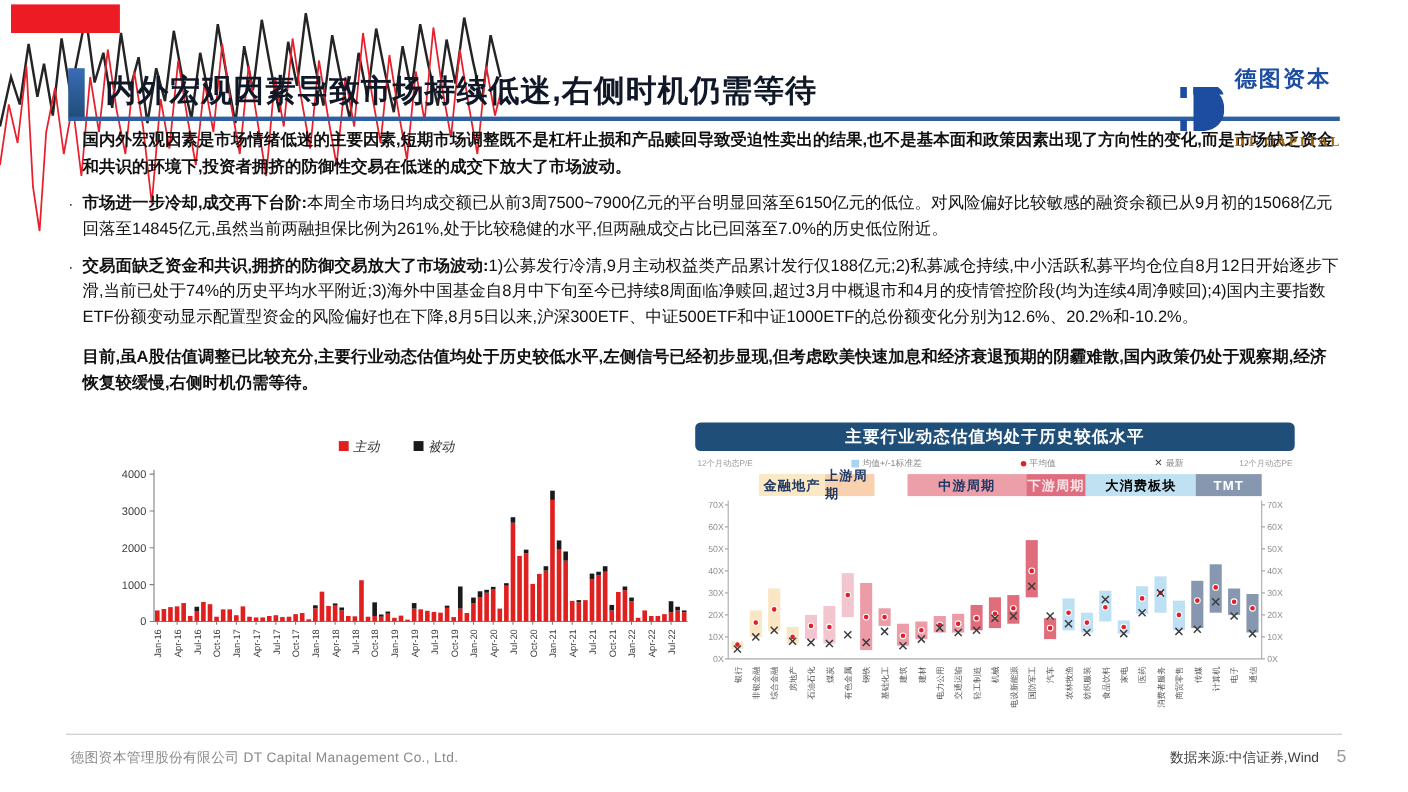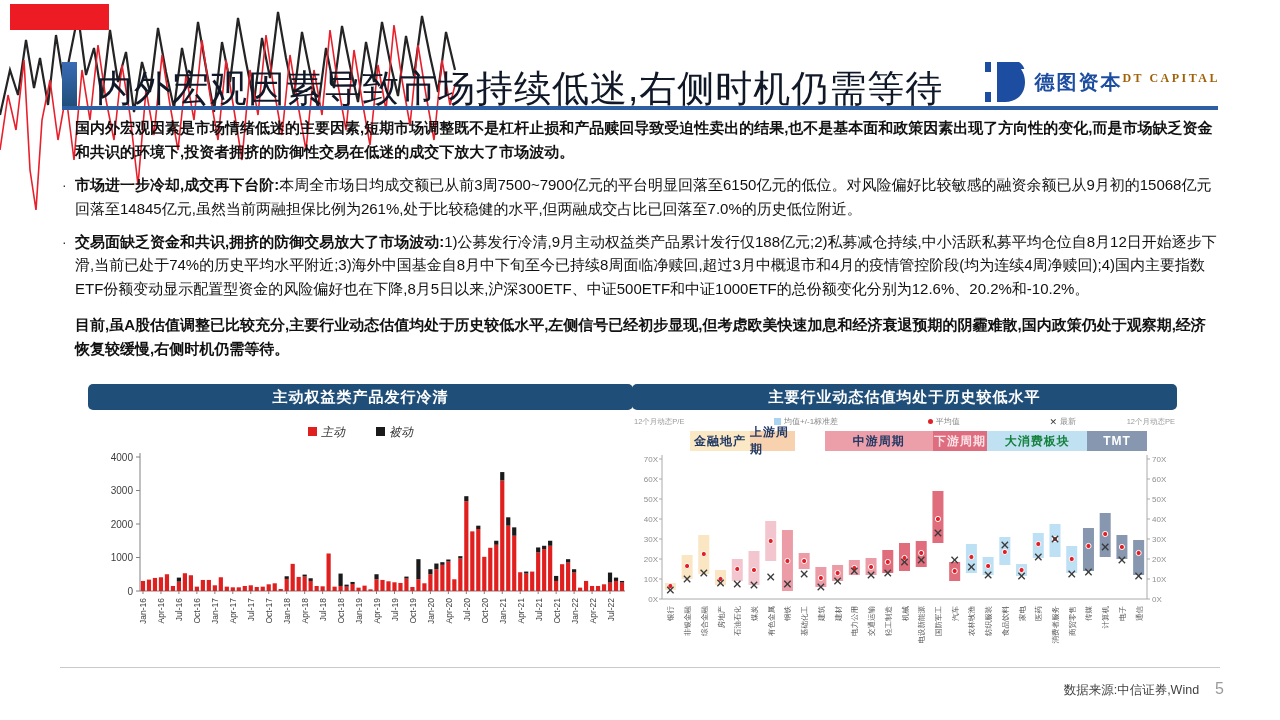--- a/index.html
+++ b/index.html
@@ -5,25 +5,25 @@
   html,body{margin:0;padding:0;background:#e8e8e8;}
   *{box-sizing:border-box;}
   .slide{
     position:relative;width:1280px;height:720px;background:#ffffff;
     font-family:"Liberation Sans","DejaVu Sans",sans-serif;overflow:hidden;margin:0 auto;
   }
   .decor-svg{position:absolute;left:0;top:0;z-index:1;}
   .red-banner{position:absolute;left:10px;top:4px;width:99px;height:26px;background:#ec1b24;z-index:2;}
   .logo{position:absolute;right:60px;top:62px;display:flex;align-items:center;gap:9px;z-index:5;}
   .logo-mark{width:44px;height:40px;}
-  .logo-texts{display:flex;flex-direction:row;line-height:1.05;}
+  .logo-texts{display:flex;flex-direction:column;line-height:1.05;gap:40px;}
   .logo-zh{font-size:20px;font-weight:bold;color:#1d4da0;letter-spacing:2px;}
   .logo-en{font-size:12px;font-weight:bold;color:#a16207;letter-spacing:2.5px;font-family:Liberation Serif, serif;}
   .title-accent{position:absolute;left:62px;top:62px;width:15px;height:45px;background:linear-gradient(180deg,#3a6bb5,#1f4e79);z-index:4;}
-  .page-title{position:absolute;left:96px;top:64px;font-size:37px;font-weight:normal;color:#101828;letter-spacing:1px;z-index:4;white-space:nowrap;}
+  .page-title{position:absolute;left:96px;top:64px;font-size:28px;font-weight:bold;color:#101828;letter-spacing:1px;z-index:4;white-space:nowrap;}
   .title-underline{position:absolute;left:62px;top:106px;width:1156px;height:4px;background:#2e5fa3;z-index:4;}
   .content{position:absolute;left:62px;top:114px;width:1158px;z-index:4;color:#111;}
   .intro{font-weight:bold;font-size:15px;line-height:1.58;margin:2px 0 10px 13px;}
   .bullet{display:flex;font-size:15px;line-height:1.58;margin:0 0 9px 0;}
   .bullet .dot{width:13px;flex:0 0 13px;color:#333;font-size:14px;padding-top:1px;}
   .bullet .btext{flex:1;}
   .bullet .lead{font-weight:bold;}
   .conclusion{font-weight:bold;font-size:15px;line-height:1.58;margin:12px 0 0 13px;}
   .panel{position:absolute;top:384px;width:545px;z-index:4;}
   .panel-left{left:88px;}
@@ -85,21 +85,20 @@
 
     <div class="bullet">
       <span class="dot">·</span>
       <span class="btext"><span class="lead">交易面缺乏资金和共识,拥挤的防御交易放大了市场波动:</span><span>1)公募发行冷清,9月主动权益类产品累计发行仅188亿元;2)私募减仓持续,中小活跃私募平均仓位自8月12日开始逐步下滑,当前已处于74%的历史平均水平附近;3)海外中国基金自8月中下旬至今已持续8周面临净赎回,超过3月中概退市和4月的疫情管控阶段(均为连续4周净赎回);4)国内主要指数ETF份额变动显示配置型资金的风险偏好也在下降,8月5日以来,沪深300ETF、中证500ETF和中证1000ETF的总份额变化分别为12.6%、20.2%和-10.2%。</span></span>
     </div>
 
     <p class="conclusion">目前,虽A股估值调整已比较充分,主要行业动态估值均处于历史较低水平,左侧信号已经初步显现,但考虑欧美快速加息和经济衰退预期的阴霾难散,国内政策仍处于观察期,经济恢复较缓慢,右侧时机仍需等待。</p>
   </div>
 
   <div class="panel panel-left">
-    <div class="panel-header">主动权益类产品发行冷清</div>
     <div class="bar-legend">
       <span><span class="sw" style="background:#e01f1f"></span><span>主动</span></span>
       <span><span class="sw" style="background:#1a1a1a"></span><span>被动</span></span>
     </div>
     <svg id="issuance-svg" width="545" height="212">
         <line x1="52" y1="12" x2="52" y2="150" stroke="#808080" stroke-width="1"></line>
         <line x1="52" y1="150" x2="537" y2="150" stroke="#808080" stroke-width="1"></line>
         <line x1="48" y1="150" x2="52" y2="150" stroke="#808080" stroke-width="1"></line>
         <text x="45" y="153.5" text-anchor="end" font-size="10" fill="#3d3d3d">0</text>
         <line x1="48" y1="116.5" x2="52" y2="116.5" stroke="#808080" stroke-width="1"></line>
@@ -299,21 +298,21 @@
           <span>最新</span>
         </span>
       <span class="sp"></span>
       <span class="corner">12个月动态PE</span>
     </div>
     <div class="bands" id="sector-bands" style="width: 485px;">
         <div class="band" style="width: 66.8966px; background: rgb(251, 232, 196); color: rgb(31, 56, 100);">金融地产</div>
         <div class="band" style="width: 50.1724px; background: rgb(248, 210, 174); color: rgb(31, 56, 100);">上游周期</div>
         <div class="band" style="width: 120px; background: rgb(237, 159, 169); color: rgb(31, 56, 100); margin-left: 30px;">中游周期</div>
         <div class="band" style="width: 61px; background: rgb(222, 110, 127); color: rgb(251, 227, 231);">下游周期</div>
-        <div class="band" style="width: 111px; background: rgb(191, 225, 242); color: #15803d;">大消费板块</div>
+        <div class="band" style="width: 111px; background: rgb(191, 225, 242); color: #000000;">大消费板块</div>
         <div class="band" style="width: 66.8966px; background: rgb(134, 151, 175); color: rgb(255, 255, 255);">TMT</div>
       </div>
     <svg id="valuation-svg" width="545" height="214">
         <line x1="30" y1="4" x2="30" y2="148" stroke="#aaaaaa" stroke-width="1"></line>
         <line x1="515" y1="4" x2="515" y2="148" stroke="#aaaaaa" stroke-width="1"></line>
         <line x1="30" y1="148" x2="515" y2="148" stroke="#aaaaaa" stroke-width="1"></line>
         <line x1="27" y1="148" x2="30" y2="148" stroke="#aaaaaa" stroke-width="1"></line>
         <line x1="515" y1="148" x2="518" y2="148" stroke="#aaaaaa" stroke-width="1"></line>
         <text x="26" y="150.5" text-anchor="end" font-size="8" fill="#8f8f8f">0X</text>
         <text x="520" y="150.5" text-anchor="start" font-size="8" fill="#8f8f8f">0X</text>
@@ -488,17 +487,18 @@
         <rect x="501.13793103448285" y="89" width="11" height="35" fill="#8697af"></rect>
         <circle cx="506.63793103448285" cy="102" r="2.6" fill="#e21f26" stroke="#ffffff" stroke-width="1"></circle>
         <line x1="503.43793103448286" y1="121.8" x2="509.83793103448284" y2="128.2" stroke="#3a3a3a" stroke-width="1.3"></line>
         <line x1="503.43793103448286" y1="128.2" x2="509.83793103448284" y2="121.8" stroke="#3a3a3a" stroke-width="1.3"></line>
         <text x="509.63793103448285" y="155" text-anchor="end" font-size="7.5" fill="#555555" transform="rotate(-90 509.63793103448285 155)">通信</text>
       </svg>
   </div>
 
   <div class="footer-line"></div>
   <div class="footer">
+    <span class="company">德图资本管理股份有限公司  DT Capital Management Co., Ltd.</span>
     <span class="source">数据来源:中信证券,Wind</span>
     <span class="pageno">5</span>
   </div>
 
 </div>
 
 </body></html>

